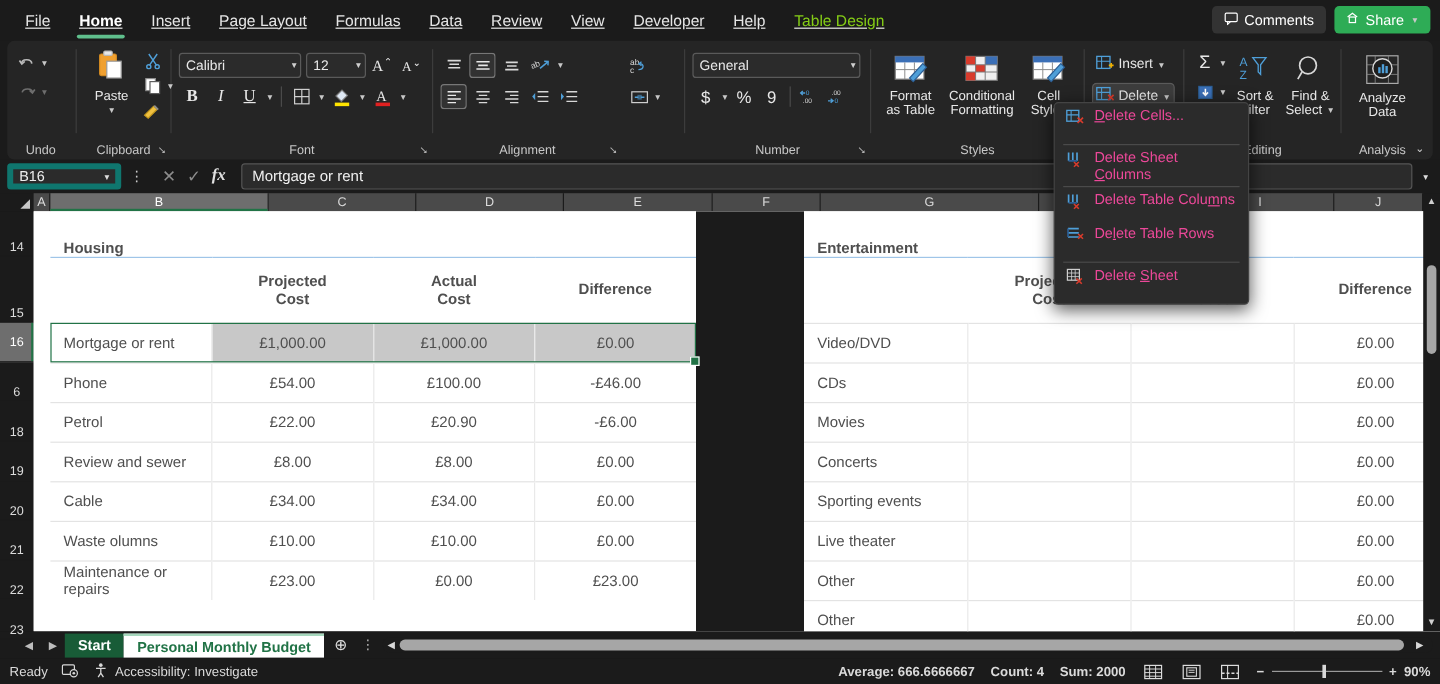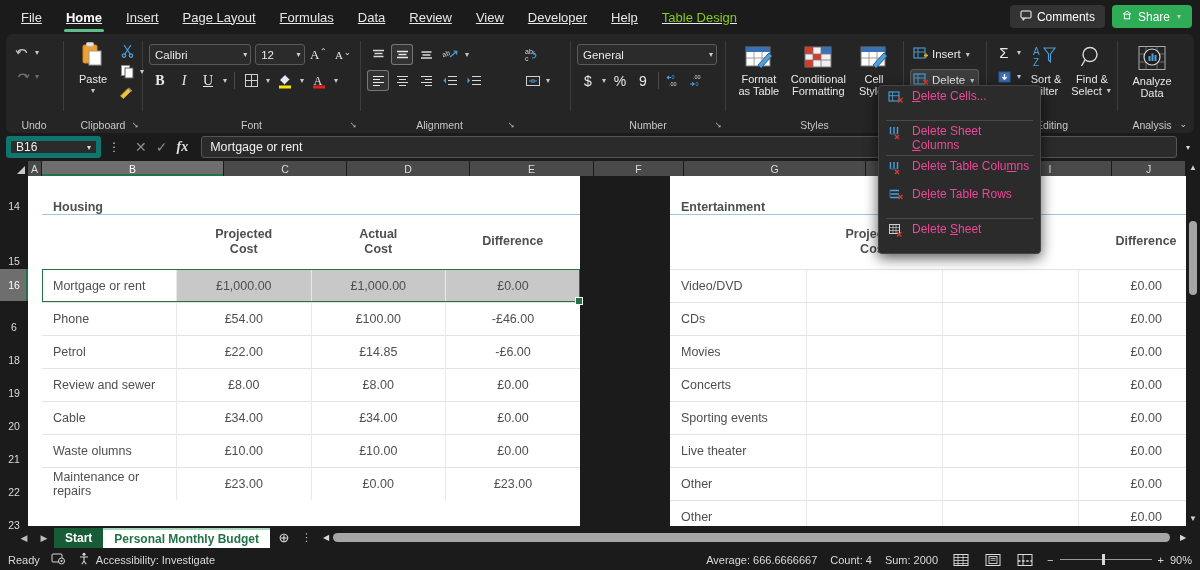--- a/index.html
+++ b/index.html
@@ -161,21 +161,21 @@
   }
   .hsb .bar { position:absolute; left:14px; right:24px; height:9px; background:#a6a6a6; border-radius:5px; }
   .hsb .la,.hsb .ra { width:14px; color:#d8d8d8; font-size:8px; text-align:center; z-index:1; }
   .hsb .ra { position:absolute; right:4px; }
 
   
   .status {
     height:21px; background:#1b1b1b; display:flex; align-items:center;
     font-size:11px; color:#dadada; padding:0 8px; gap:11px;
   }
-  .status .right { margin-left:auto; display:flex; align-items:center; gap:13px; }
+  .status .right { margin-left:auto; display:flex; align-items:center; gap:13px;font-weight:bold; }
   .viewicon { width:19px; height:15px; display:flex; align-items:center; justify-content:center; }
   .zoomctl { display:flex; align-items:center; gap:6px; }
   .zoomtrack { width:92px; height:1px; background:#9a9a9a; position:relative; }
   .zoomthumb { position:absolute; left:42px; top:-5px; width:3px; height:11px; background:#d8d8d8; }
 
   
   .menu {
     position:absolute; left:878px; top:85px; width:163px; background:#2b2b2b;
     border:1px solid #444; border-radius:4px; box-shadow:0 4px 14px rgba(0,0,0,.65);
     padding:3px 0; z-index:50;
@@ -687,21 +687,21 @@
           </tr>
           <tr>
             <td class="rowline">Phone</td>
             <td class="rowline numcell vline">£54.00</td>
             <td class="rowline numcell vline">£100.00</td>
             <td class="rowline numcell vline">-£46.00</td>
           </tr>
           <tr>
             <td class="rowline">Petrol</td>
             <td class="rowline numcell vline">£22.00</td>
-            <td class="rowline numcell vline">£14.85</td>
+            <td class="rowline numcell vline">£20.90</td>
             <td class="rowline numcell vline">-£6.00</td>
           </tr>
           <tr>
             <td class="rowline">Review and sewer</td>
             <td class="rowline numcell vline">£8.00</td>
             <td class="rowline numcell vline">£8.00</td>
             <td class="rowline numcell vline">£0.00</td>
           </tr>
           <tr>
             <td class="rowline">Cable</td>

